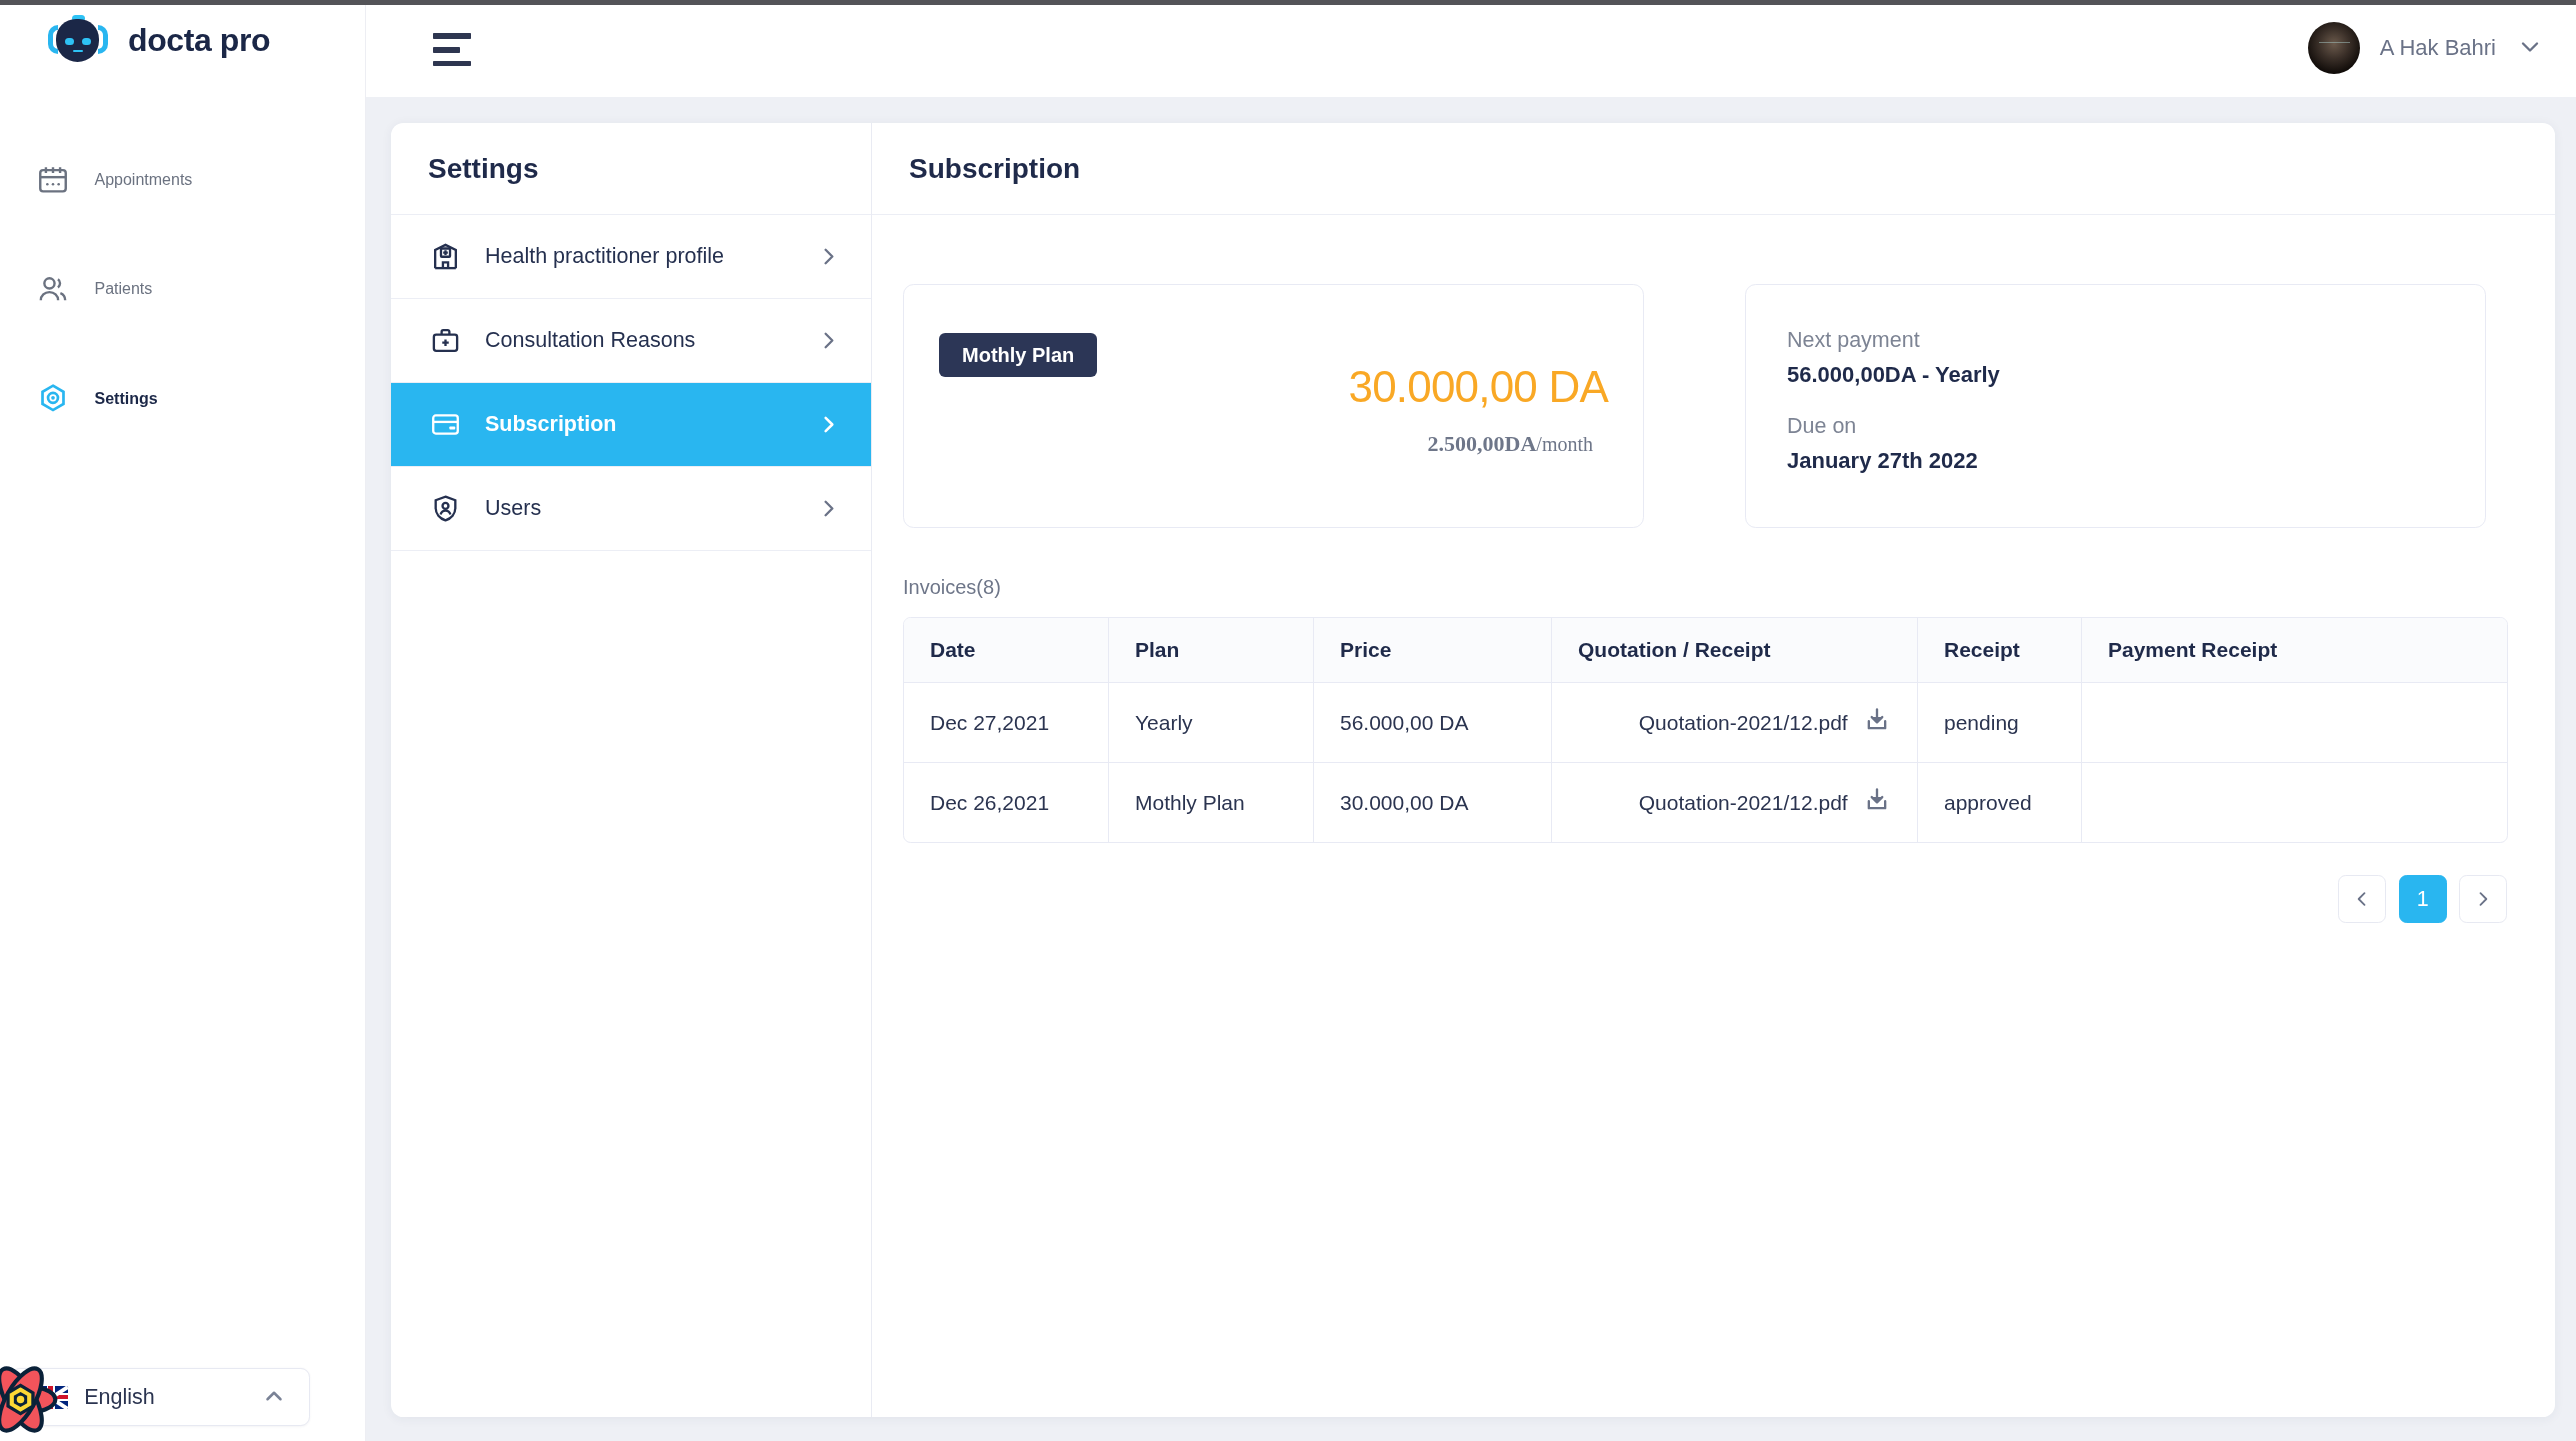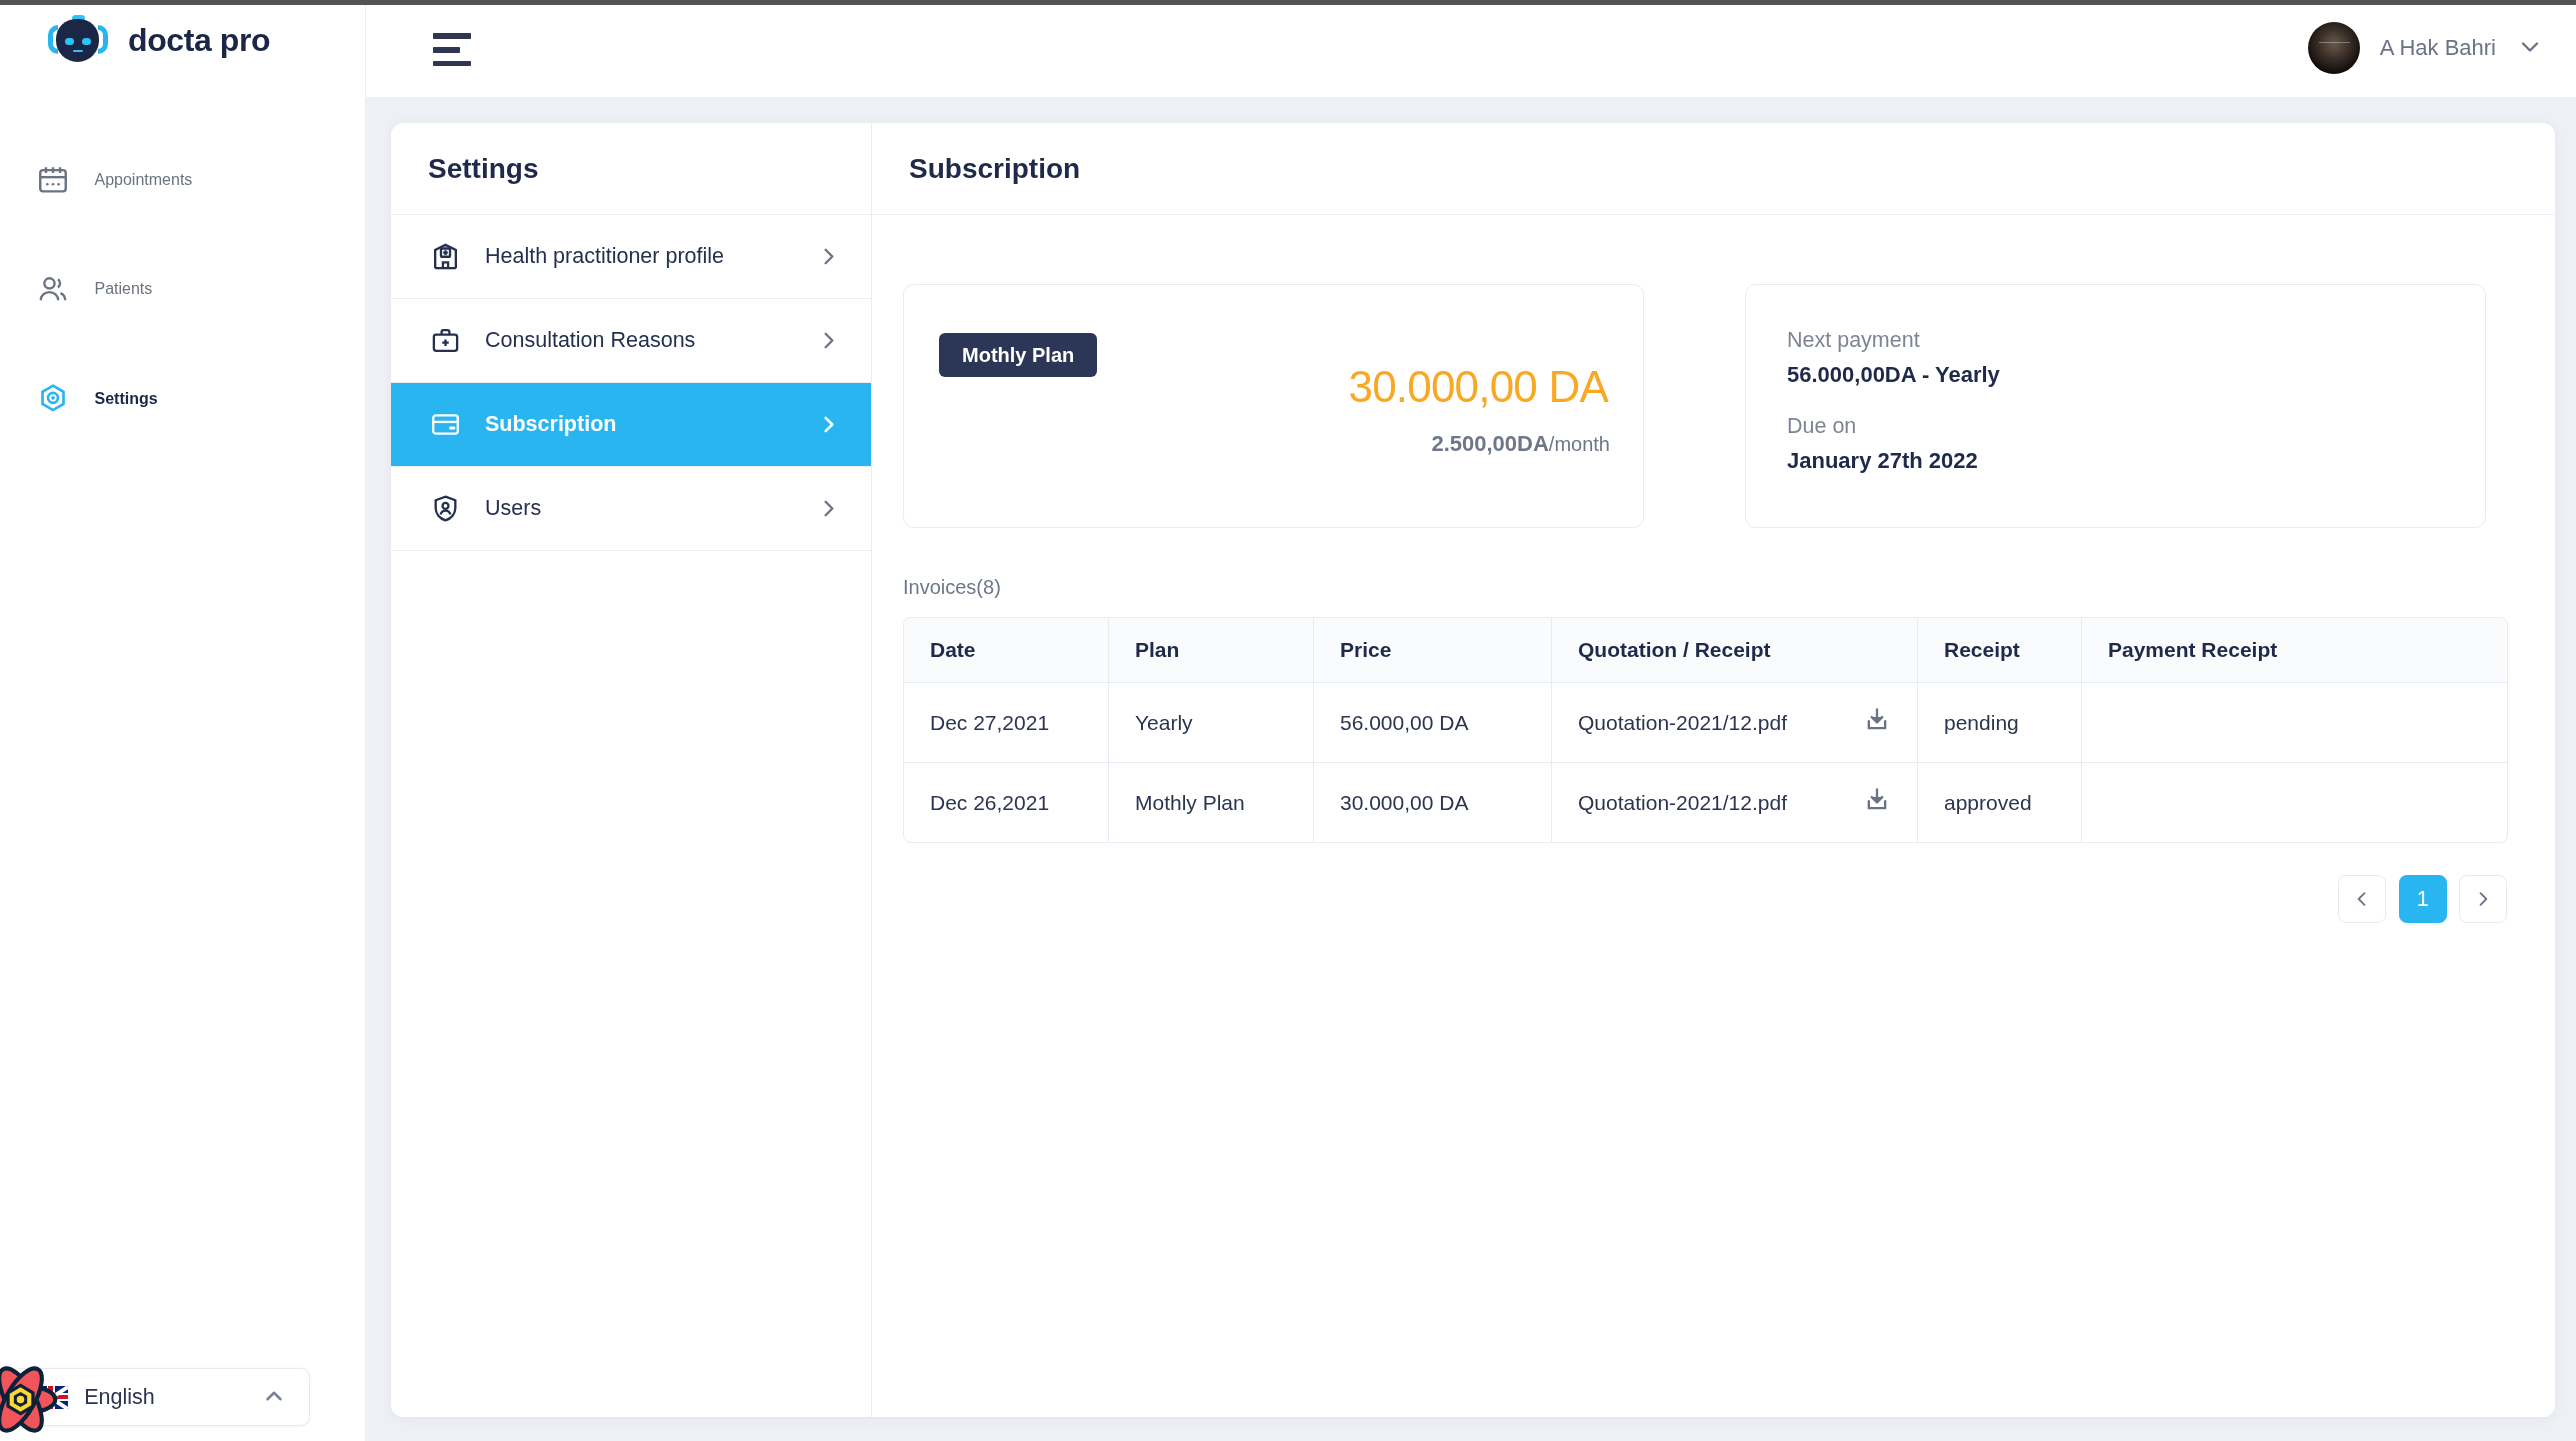--- a/index.html
+++ b/index.html
@@ -179,22 +179,22 @@
   #plan-badge {
     position: absolute; left: 35px; top: 48px;
     background: #2c3656; color: #ffffff; font-size: 20px; font-weight: bold;
     padding: 10.7px 23px; border-radius: 6.1px;
   }
   #plan-price {
     position: absolute; right: 35px; top: 77px;
     font-size: 44px; font-weight: 500; color: #f9a825; letter-spacing: -0.8px;
   }
   #plan-subprice {
-    position: absolute; right: 33px; top: 146px;
-    font-size: 22px; font-weight: bold; color: #6e7689;
+    position: absolute; right: 50px; top: 146px;
+    font-size: 22px; font-weight: bold; color: #6e7689; font-family: Liberation Serif, serif;
   }
   #plan-subprice .unit { font-weight: normal; font-size: 20px; }
 
   .pay-label { font-size: 21.5px; color: #7d8494; margin-bottom: 9.2px; }
   .pay-value { font-size: 22px; font-weight: bold; color: #1f2a4a; }
   .pay-gap { height: 26px; }
 
   #invoices-label {
     margin: 48px 0 18.4px 31px; font-size: 20px; color: #6e7689;
   }
@@ -211,21 +211,21 @@
     border-right: 0.8px solid #e8eaf4;
   }
   #invoice-table th:last-child { border-right: none; }
   #invoice-table td {
     font-size: 21px; color: #2b3450; padding: 23px 26px;
     border-bottom: 0.8px solid #e8eaf4; border-right: 0.8px solid #e8eaf4;
     vertical-align: middle;
   }
   #invoice-table td:last-child { border-right: none; }
   #invoice-table tr:last-child td { border-bottom: none; }
-  .doc-cell { display: flex; align-items: center; justify-content: space-between; gap: 15.3px; }
+  .doc-cell { display: flex; align-items: center; justify-content: flex-end; gap: 15.3px; }
   .dl-icon { cursor: pointer; flex: none; }
   .status-pending { color: #f9a825; }
   .status-approved { color: #2fd48a; }
   .col-date { width: 205px; }
   .col-plan { width: 205px; }
   .col-price { width: 238px; }
   .col-doc { width: 366px; }
   .col-status { width: 164px; }
 
   

